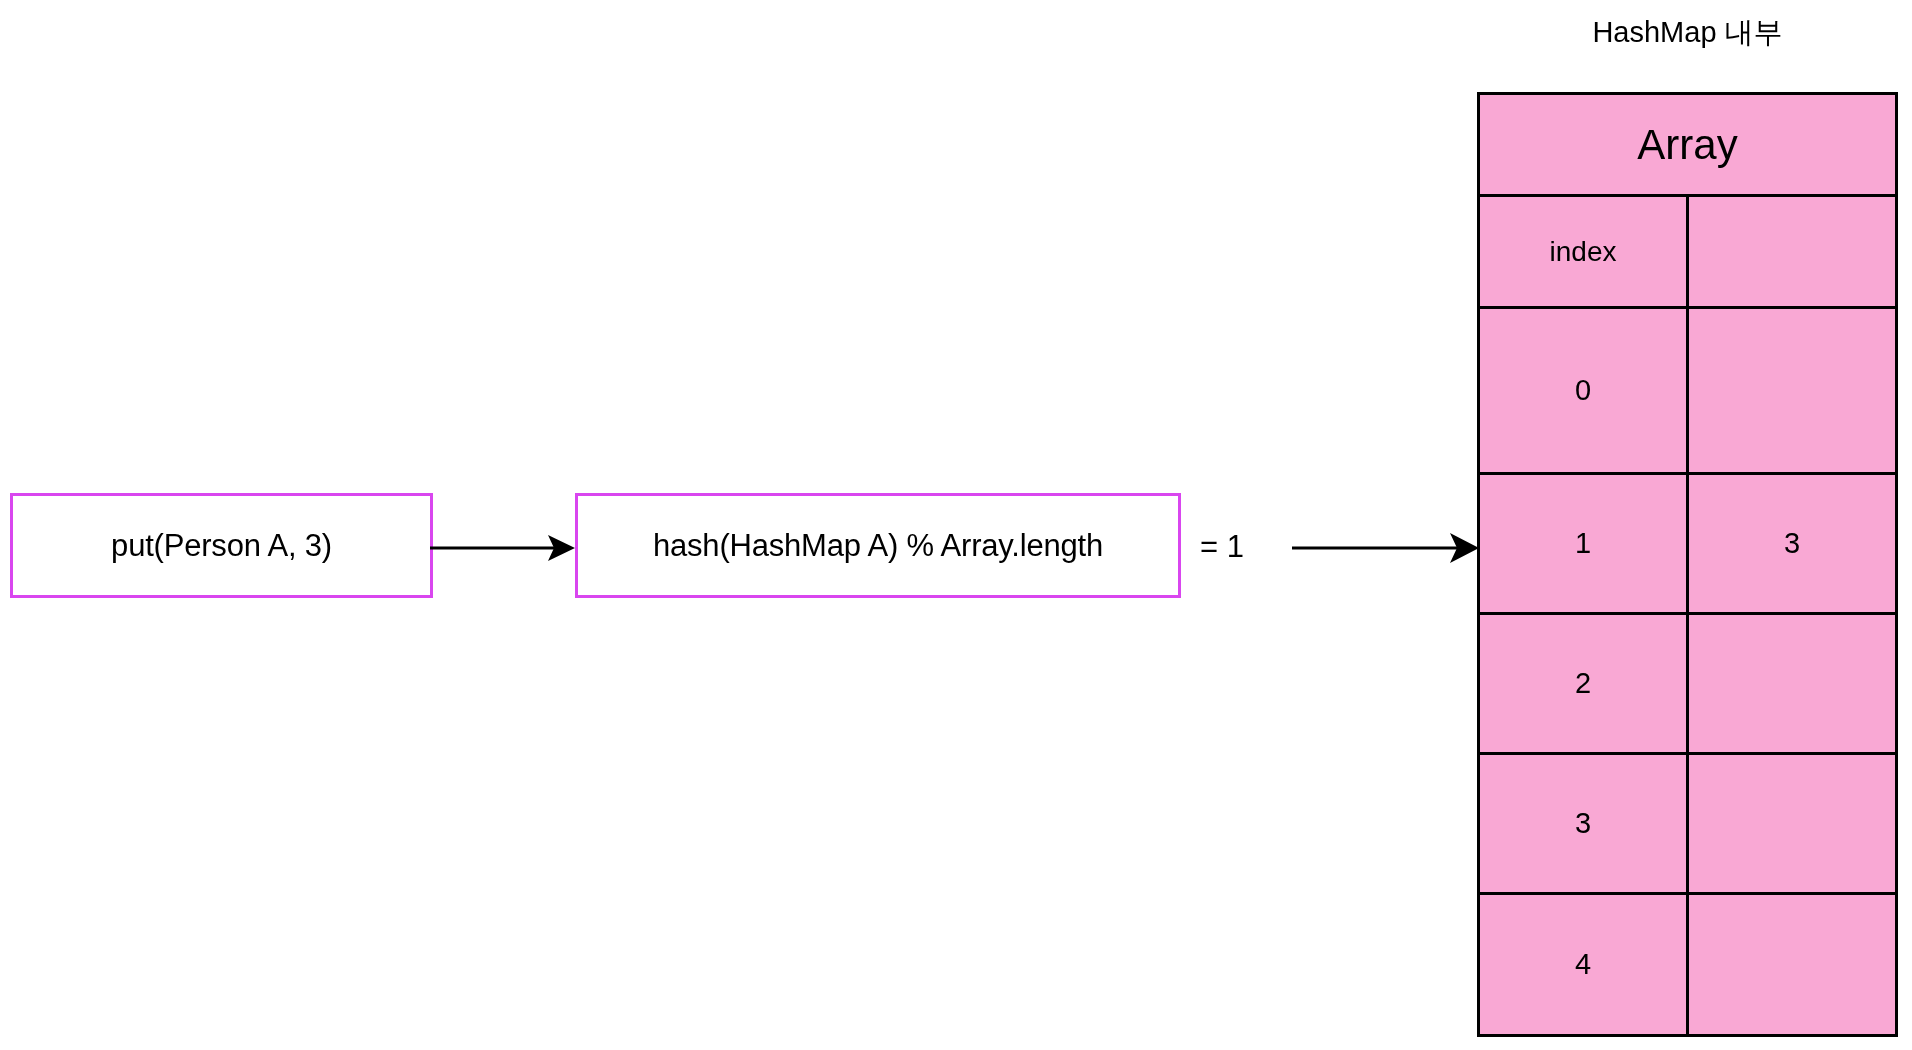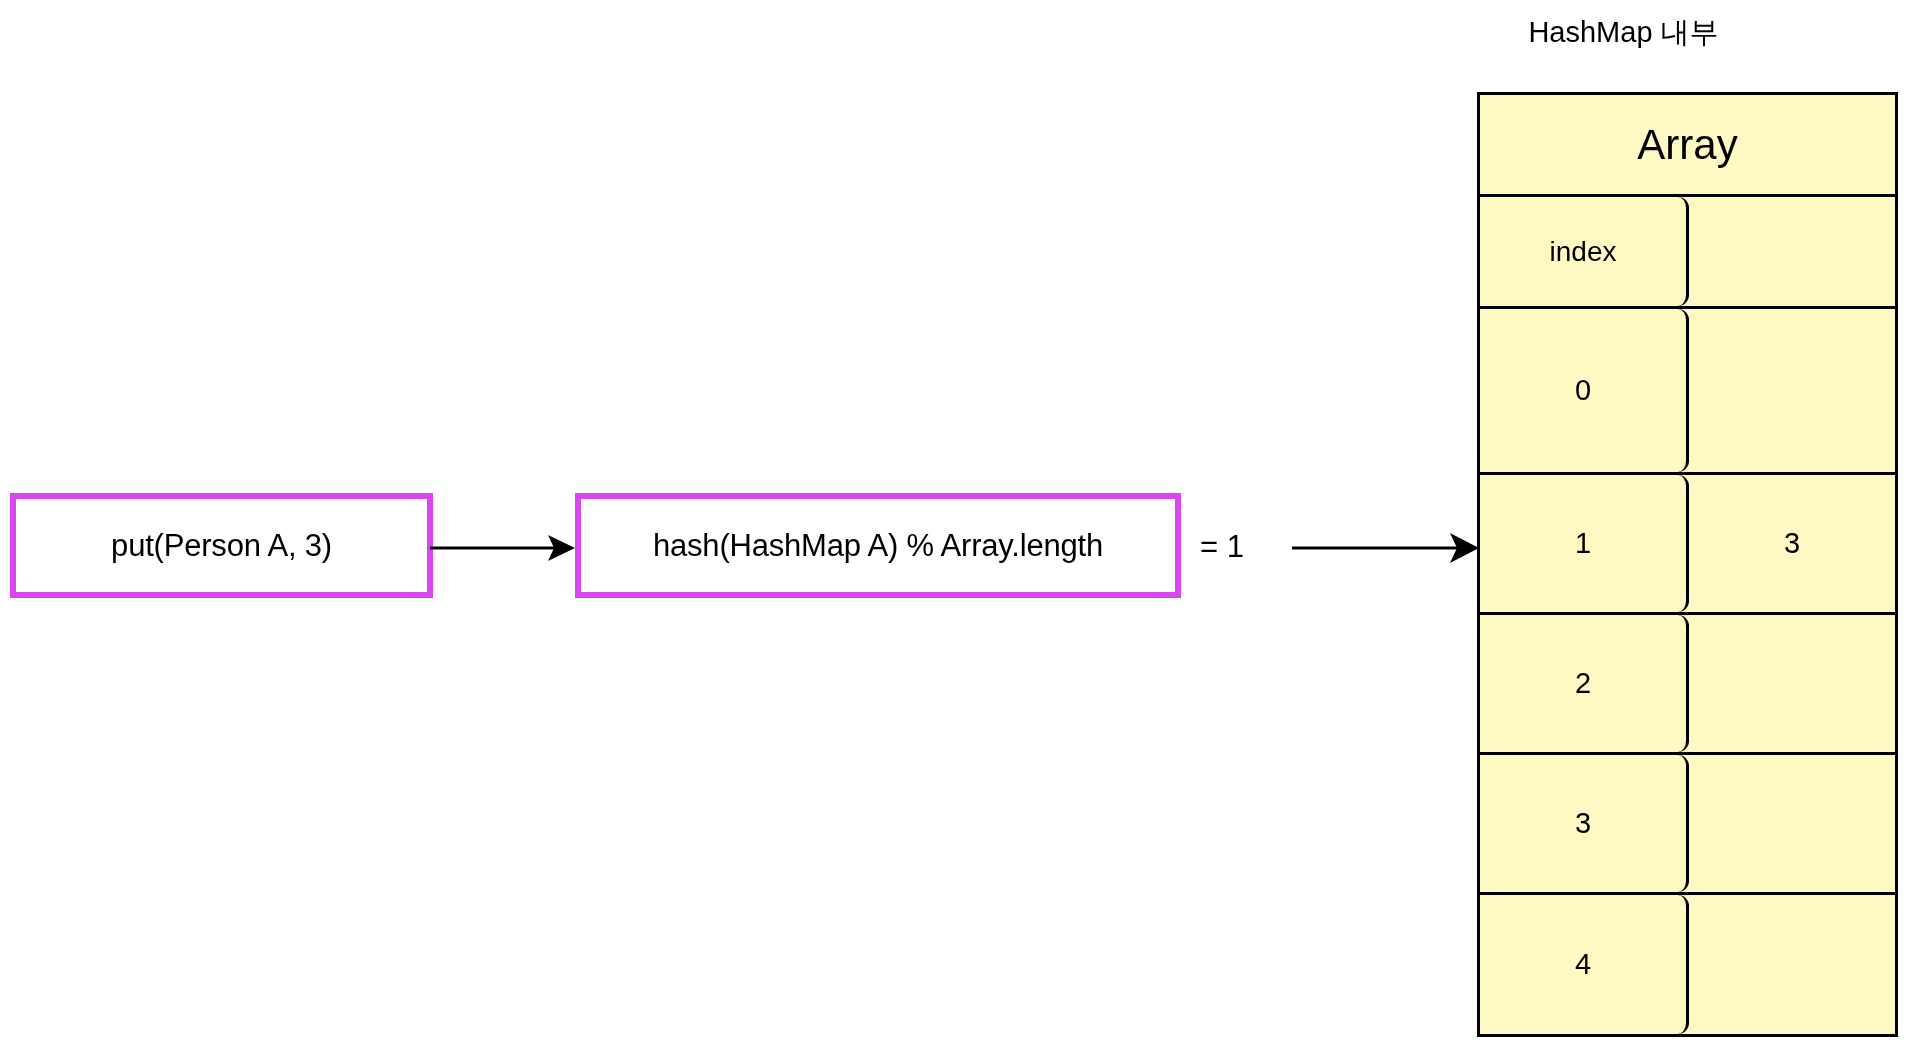--- a/index.html
+++ b/index.html
@@ -18,21 +18,21 @@
     position: relative;
     width: 1912px;
     height: 1050px;
     background: #ffffff;
   }
 
   
   .flow-box {
     position: absolute;
     box-sizing: border-box;
-    border: 6px solid #d946ef;
+    border: 3px solid #d946ef;
     background: #ffffff;
     display: flex;
     align-items: center;
     justify-content: center;
     font-size: 31px;
     line-height: 1;
     letter-spacing: -0.2px;
     white-space: nowrap;
   }
   #box-put   { left: 10px;  top: 493px; width: 423px; height: 105px; }
@@ -50,39 +50,39 @@
   }
 
   
   .arrow { position: absolute; }
   #arrow-1 { left: 430px;  top: 528px; }
   #arrow-2 { left: 1292px; top: 528px; }
 
   
   #hashmap-title {
     position: absolute;
-    left: 1413px;
+    left: 1477px;
     top: 18px;
     width: 421px;
     text-align: center;
     font-size: 29px;
     line-height: 1;
     white-space: nowrap;
   }
 
   
   #array-table {
     position: absolute;
     left: 1477px;
     top: 92px;
     width: 421px;
     height: 945px;
     box-sizing: border-box;
     border: 3px solid #000000;
-    background: #fef9c3;
+    background: #f9a8d4;
     display: flex;
     flex-direction: column;
   }
   .tbl-row {
     display: flex;
     box-sizing: border-box;
     border-bottom: 3px solid #000000;
     min-height: 0;
   }
   .tbl-row:last-child { border-bottom: none; }
@@ -101,21 +101,20 @@
     align-items: center;
     justify-content: center;
     font-size: 28px;
     line-height: 1;
     overflow: hidden;
   }
   .cell-index {
     width: 209px;
     flex: 0 0 209px;
     border-right: 3px solid #000000;
-    border-radius: 11px;
   }
   .cell-value { flex: 1 1 auto; }
 
   .slot-row-0 { height: 166px; }
   .slot-row-1 { height: 140px; }
   .slot-row-2 { height: 140px; }
   .slot-row-3 { height: 140px; }
   .slot-row-4 { height: 139px; }
   .slot-row .tbl-cell { font-size: 29px; }
 </style>

